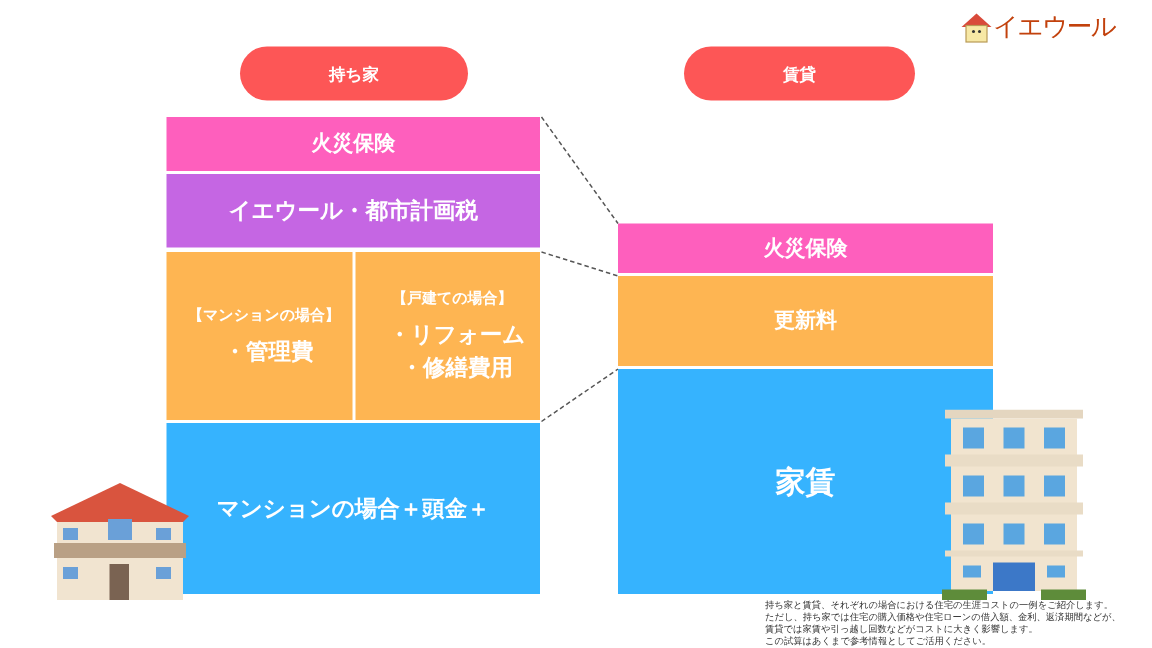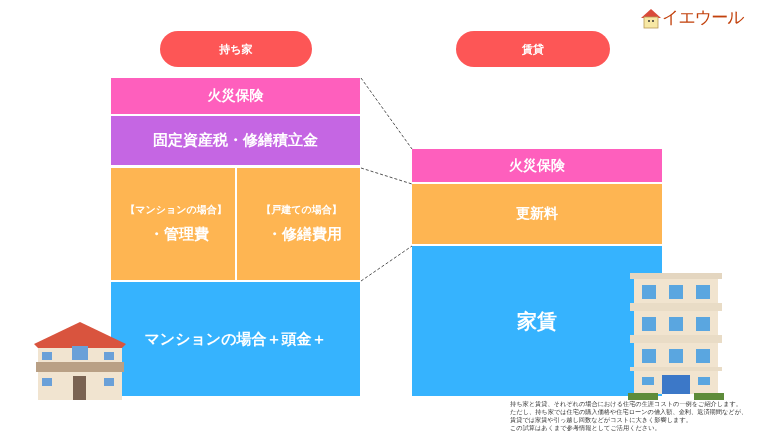--- a/index.html
+++ b/index.html
@@ -37,28 +37,29 @@
 <svg class="abs" style="left:0;top:0;" width="768" height="432">
   <line x1="361" y1="78" x2="412" y2="149" stroke="#555" stroke-width="1" stroke-dasharray="3,2"></line>
   <line x1="361" y1="168" x2="412" y2="184" stroke="#555" stroke-width="1" stroke-dasharray="3,2"></line>
   <line x1="361" y1="281" x2="412" y2="246" stroke="#555" stroke-width="1" stroke-dasharray="3,2"></line>
 </svg>
 
 <div class="blk pink" style="left:111px;top:78px;width:249px;height:36px;font-size:14px;">
   <span>火災保険</span>
 </div>
 <div class="blk purple" style="left:111px;top:116px;width:249px;height:49px;font-size:15px;">
-  <span>固定資産税・修繕積立金</span>
+  <span>イエウール・都市計画税</span>
 </div>
 <div class="blk orange sub" style="left:111px;top:168px;width:124px;height:112px;">
   <span class="hd">【マンションの場合】</span>
   <span class="it" style="padding-left:6px;">・管理費</span>
 </div>
 <div class="blk orange sub" style="left:237px;top:168px;width:123px;height:112px;">
   <span class="hd">【戸建ての場合】</span>
+  <span class="it" style="padding-left:6px;">・リフォーム</span>
   <span class="it" style="padding-left:6px;">・修繕費用</span>
 </div>
 <div class="blk blue" style="left:111px;top:282px;width:249px;height:114px;flex-direction:column;font-size:15px;line-height:24px;">
   <span>マンションの場合＋頭金＋</span>
 </div>
 
 <div class="blk pink" style="left:412px;top:149px;width:250px;height:33px;font-size:14px;">
   <span>火災保険</span>
 </div>
 <div class="blk orange" style="left:412px;top:184px;width:250px;height:60px;font-size:14px;">

